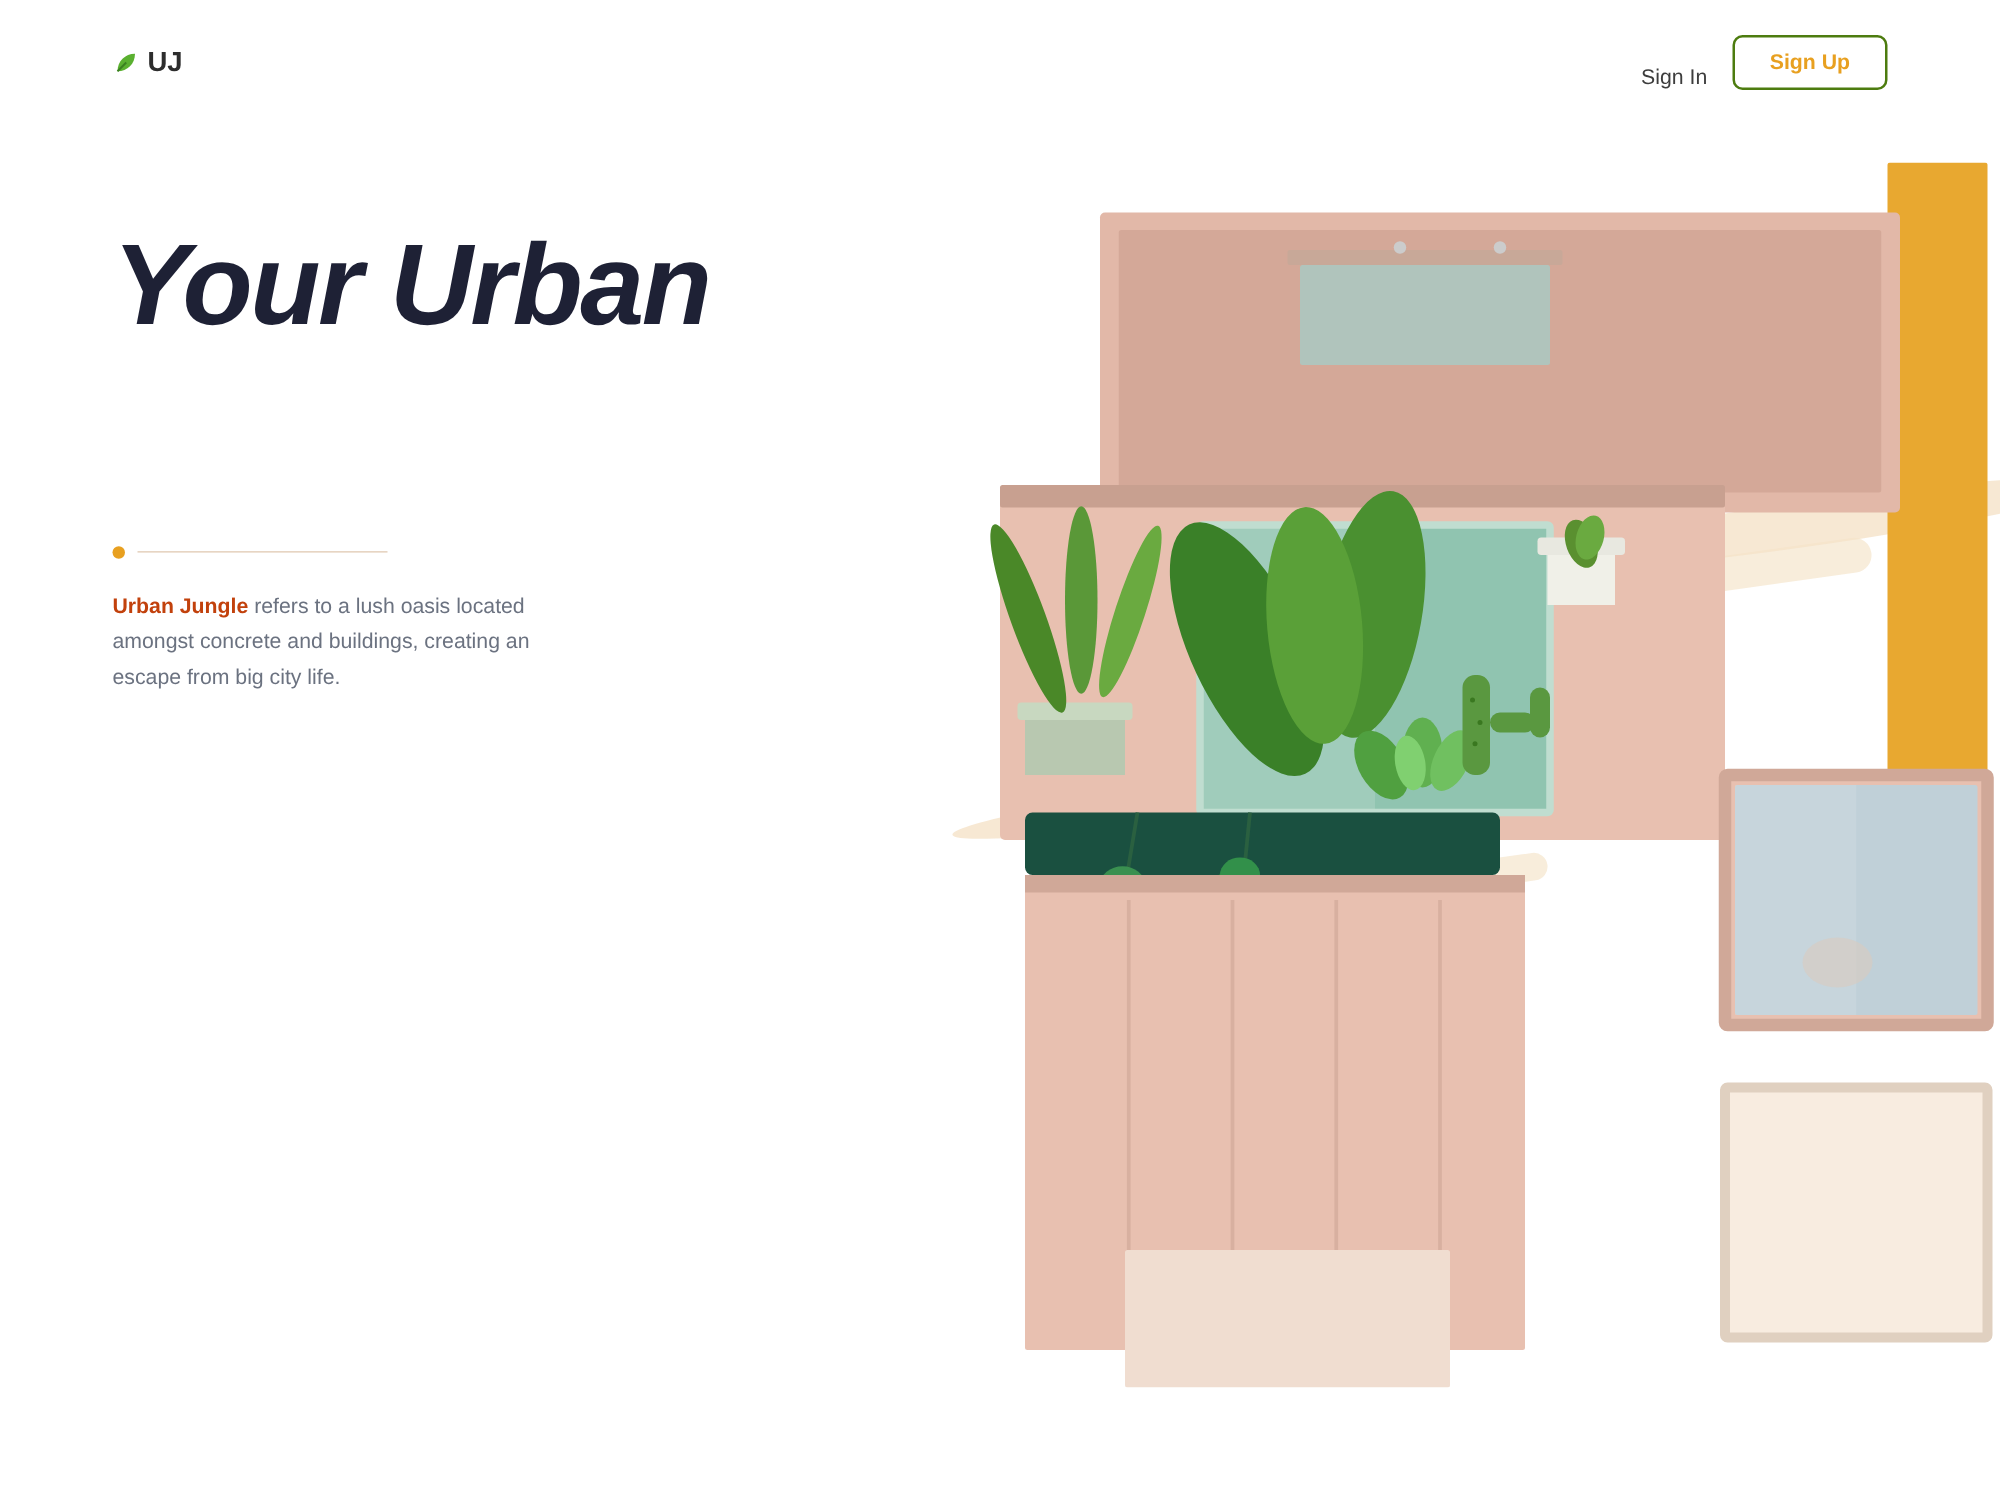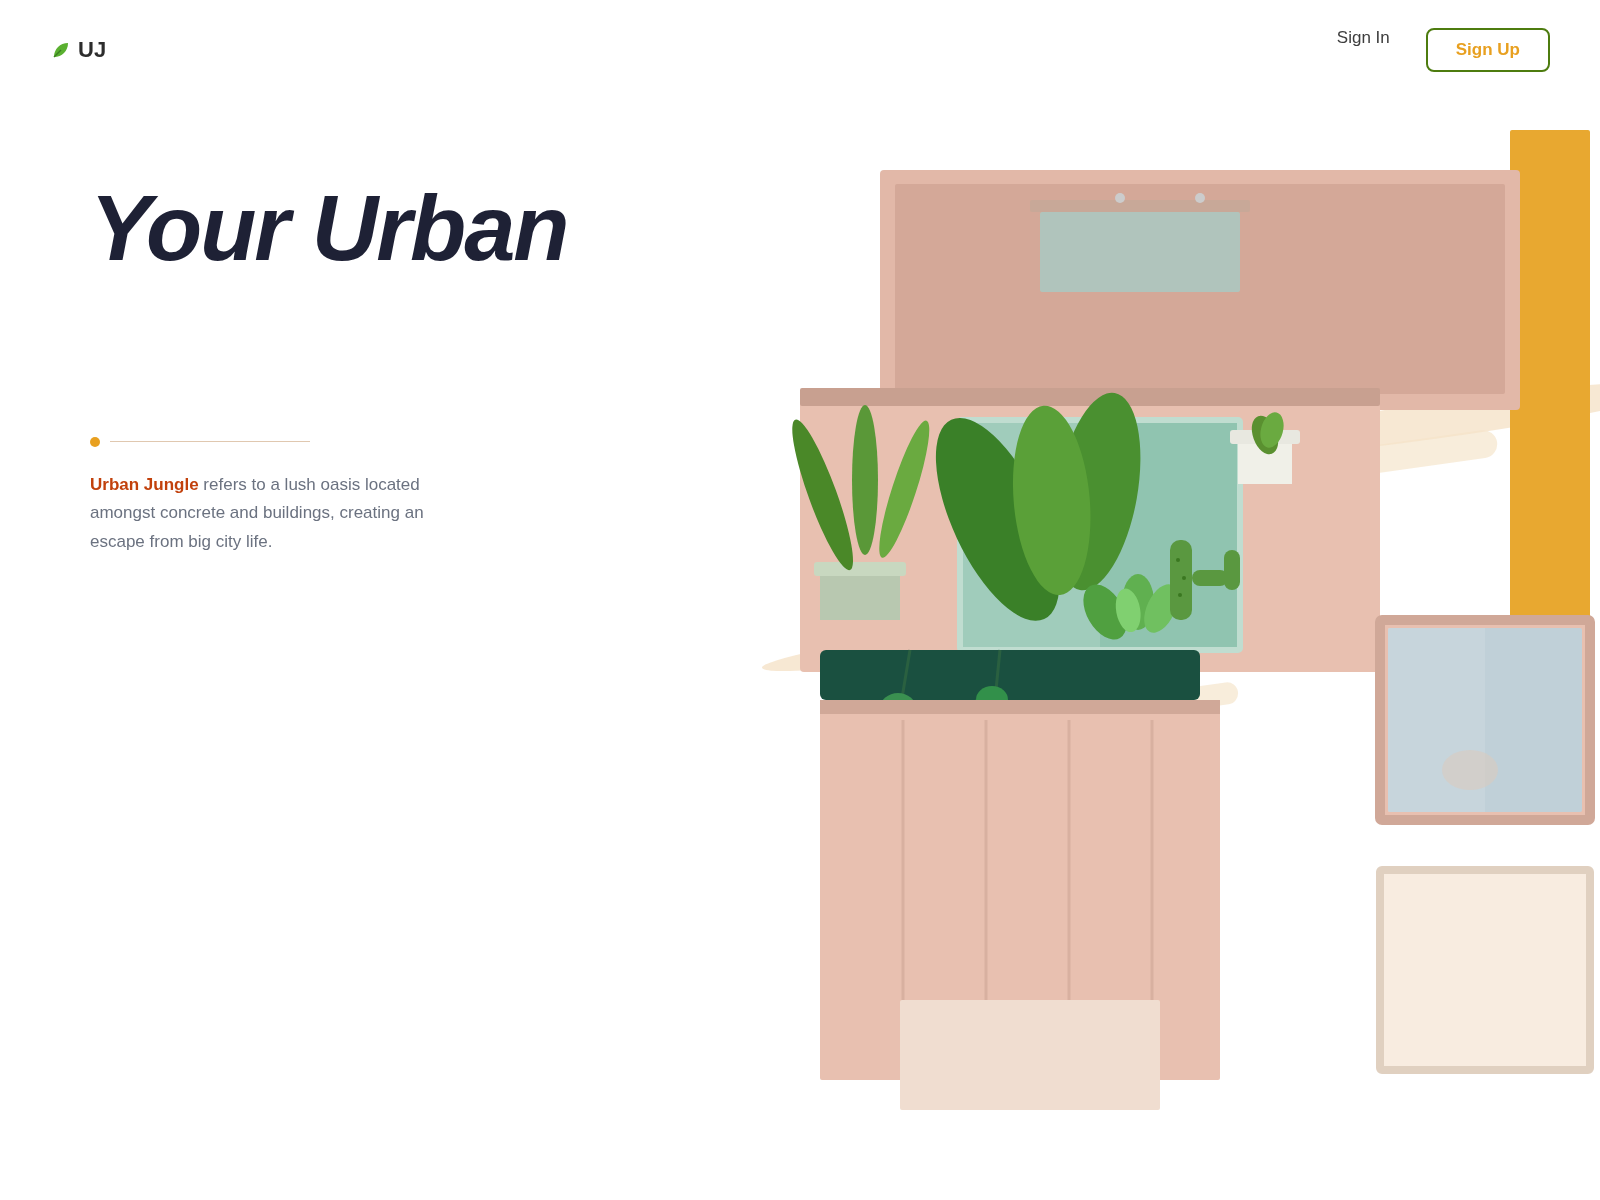--- a/index.html
+++ b/index.html
@@ -11,21 +11,21 @@
       min-height: 1200px;
       overflow-x: hidden;
       position: relative;
     }
 
     
     nav {
       display: flex;
       align-items: center;
       justify-content: space-between;
-      padding: 28px 50px;
+      padding: 28px 90px;
       position: relative;
       z-index: 10;
     }
 
     
     .hero {
       position: relative;
       padding: 80px 90px 0;
       min-height: 1100px;
       overflow: hidden;
@@ -135,21 +135,21 @@
 <nav>
   <div style="display:flex;align-items:center;gap:6px;">
     <svg width="22" height="22" viewBox="0 0 22 22">
       <path d="M4 18 C4 10 10 4 18 4 C18 12 12 18 4 18Z" fill="#5ab030"></path>
       <path d="M4 18 Q8 14 11 11" stroke="#3a8020" stroke-width="1.5" fill="none"></path>
     </svg>
     <span style="font-size:22px;font-weight:800;color:#2d2d2d;">UJ</span>
   </div>
 
 
-  <div style="display:flex;align-items:flex-start;gap:36px;">
+  <div style="display:flex;align-items:flex-end;gap:20px;">
     <a href="#" style="text-decoration:none;color:#3d3d3d;font-size:17px;">Sign In</a>
     <button style="border:2px solid #4d7c0f;color:#e8a020;background:transparent;padding:10px 28px;border-radius:8px;font-size:17px;font-weight:600;cursor:pointer;">Sign Up</button>
   </div>
 </nav>
 
 <div class="hero">
 
   <div class="hero-text">
     <h1 class="hero-title">
       <span>Your Urban</span><br>

